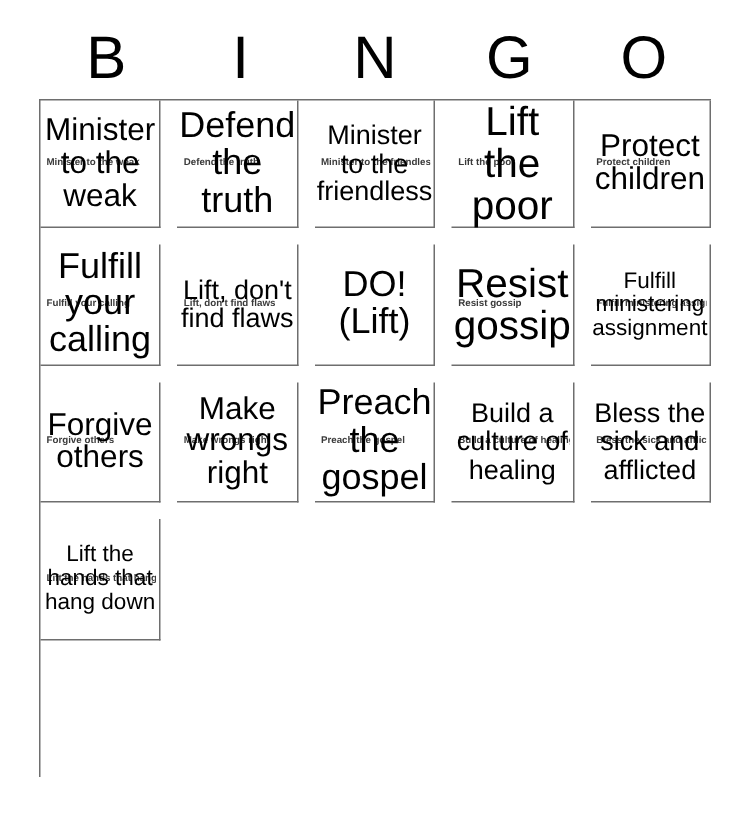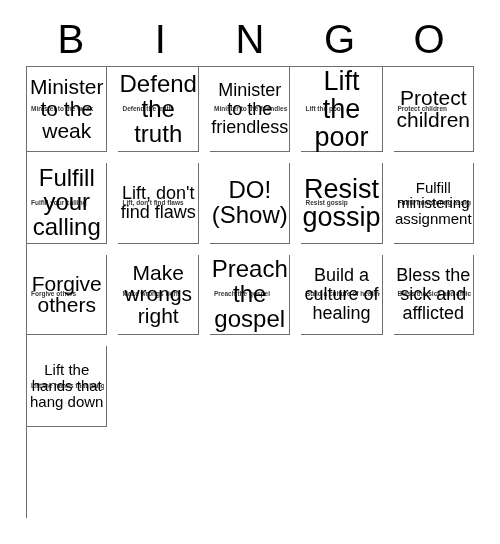--- a/index.html
+++ b/index.html
@@ -146,21 +146,21 @@
       </div>
       <div class="bingo-cell">
         <div class="cell-caption">Fulfill your calling</div>
         <div class="cell-text fs-lg">Fulfill your calling</div>
       </div>
       <div class="bingo-cell">
         <div class="cell-caption">Lift, don't find flaws</div>
         <div class="cell-text fs-sm">Lift, don't find flaws</div>
       </div>
       <div class="bingo-cell">
-        <div class="cell-text fs-lg">DO! (Show)</div>
+        <div class="cell-text fs-lg">DO! (Lift)</div>
       </div>
       <div class="bingo-cell">
         <div class="cell-caption">Resist gossip</div>
         <div class="cell-text fs-xl">Resist gossip</div>
       </div>
       <div class="bingo-cell">
         <div class="cell-caption">Fulfill ministering assignment</div>
         <div class="cell-text fs-xs">Fulfill ministering assignment</div>
       </div>
       <div class="bingo-cell">

